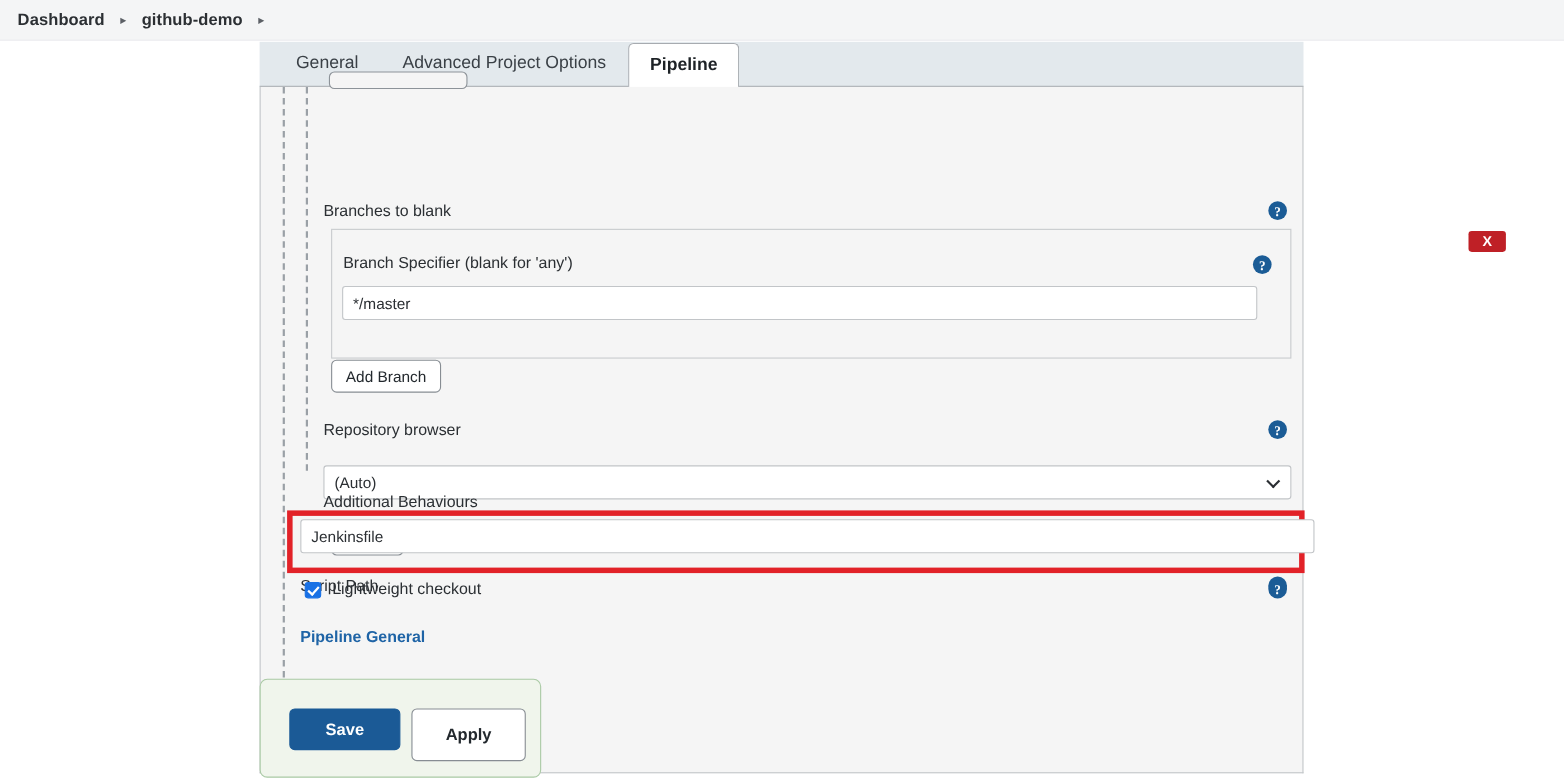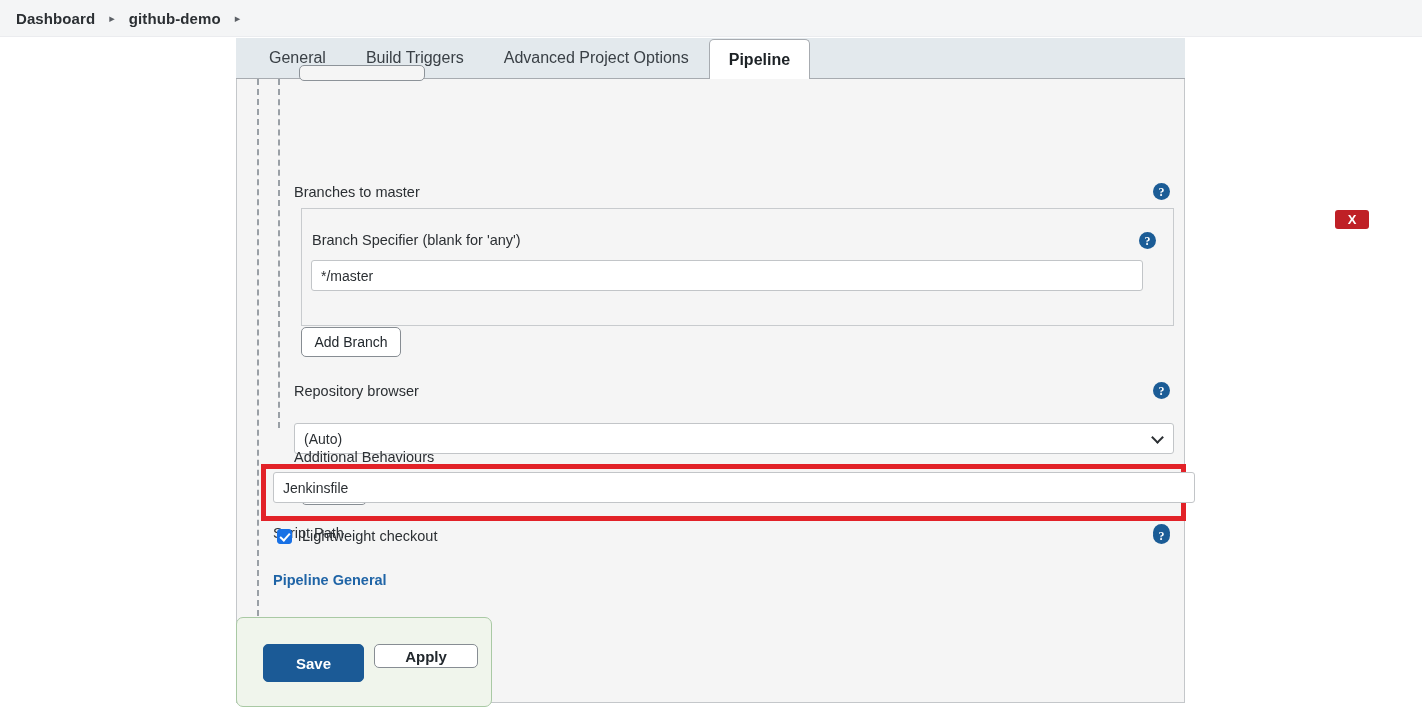--- a/index.html
+++ b/index.html
@@ -248,21 +248,21 @@
     background: #1b5a96;
     border: 1px solid #1b5a96;
     border-radius: 5px;
     color: #ffffff; font-size: 15px; font-weight: bold;
     font-family: "Liberation Sans", sans-serif;
     cursor: pointer;
     display: flex; align-items: center; justify-content: center;
   }
   .btn-apply {
     position: absolute; left: 137px; top: 26px;
-    width: 104px; height: 24px;
+    width: 104px; height: 48px;
     background: #ffffff;
     border: 1px solid #878d93;
     border-radius: 5px;
     color: #22282d; font-size: 15px; font-weight: bold;
     font-family: "Liberation Sans", sans-serif;
     cursor: pointer;
     display: flex; align-items: center; justify-content: center;
   }
 </style>
 </head>
@@ -270,33 +270,32 @@
 
 <div class="breadcrumb-bar">
   <a class="crumb">Dashboard</a>
   <span class="crumb-sep">▸</span>
   <a class="crumb">github-demo</a>
   <span class="crumb-sep">▸</span>
 </div>
 
 <div class="tab-strip">
   <div class="tab">General</div>
-  <div class="tab">Build Triggers</div>
   <div class="tab">Advanced Project Options</div>
   <div class="tab active">Pipeline</div>
 </div>
 
 <div class="form-panel">
 
   <div class="guide guide-outer"></div>
   <div class="guide guide-inner"></div>
 
   <div class="cutoff-control"></div>
 
-  <div class="field-label lbl-branches">Branches to master</div>
+  <div class="field-label lbl-branches">Branches to blank</div>
   <div class="help-icon help-branches">?</div>
 
   <div class="branch-block">
     <div class="field-label lbl-branchspec" style="left:10px;top:23px;">Branch Specifier (blank for 'any')</div>
     <div class="help-icon help-branchspec" style="left:837px;top:23px;">?</div>
     <input class="input-branchspec" style="left: 9px; top: 51px; width: 832px;" type="text" value="*/master">
   </div>
   <button class="btn-x">X</button>
 
   <button class="btn-std btn-addbranch">Add Branch</button>

